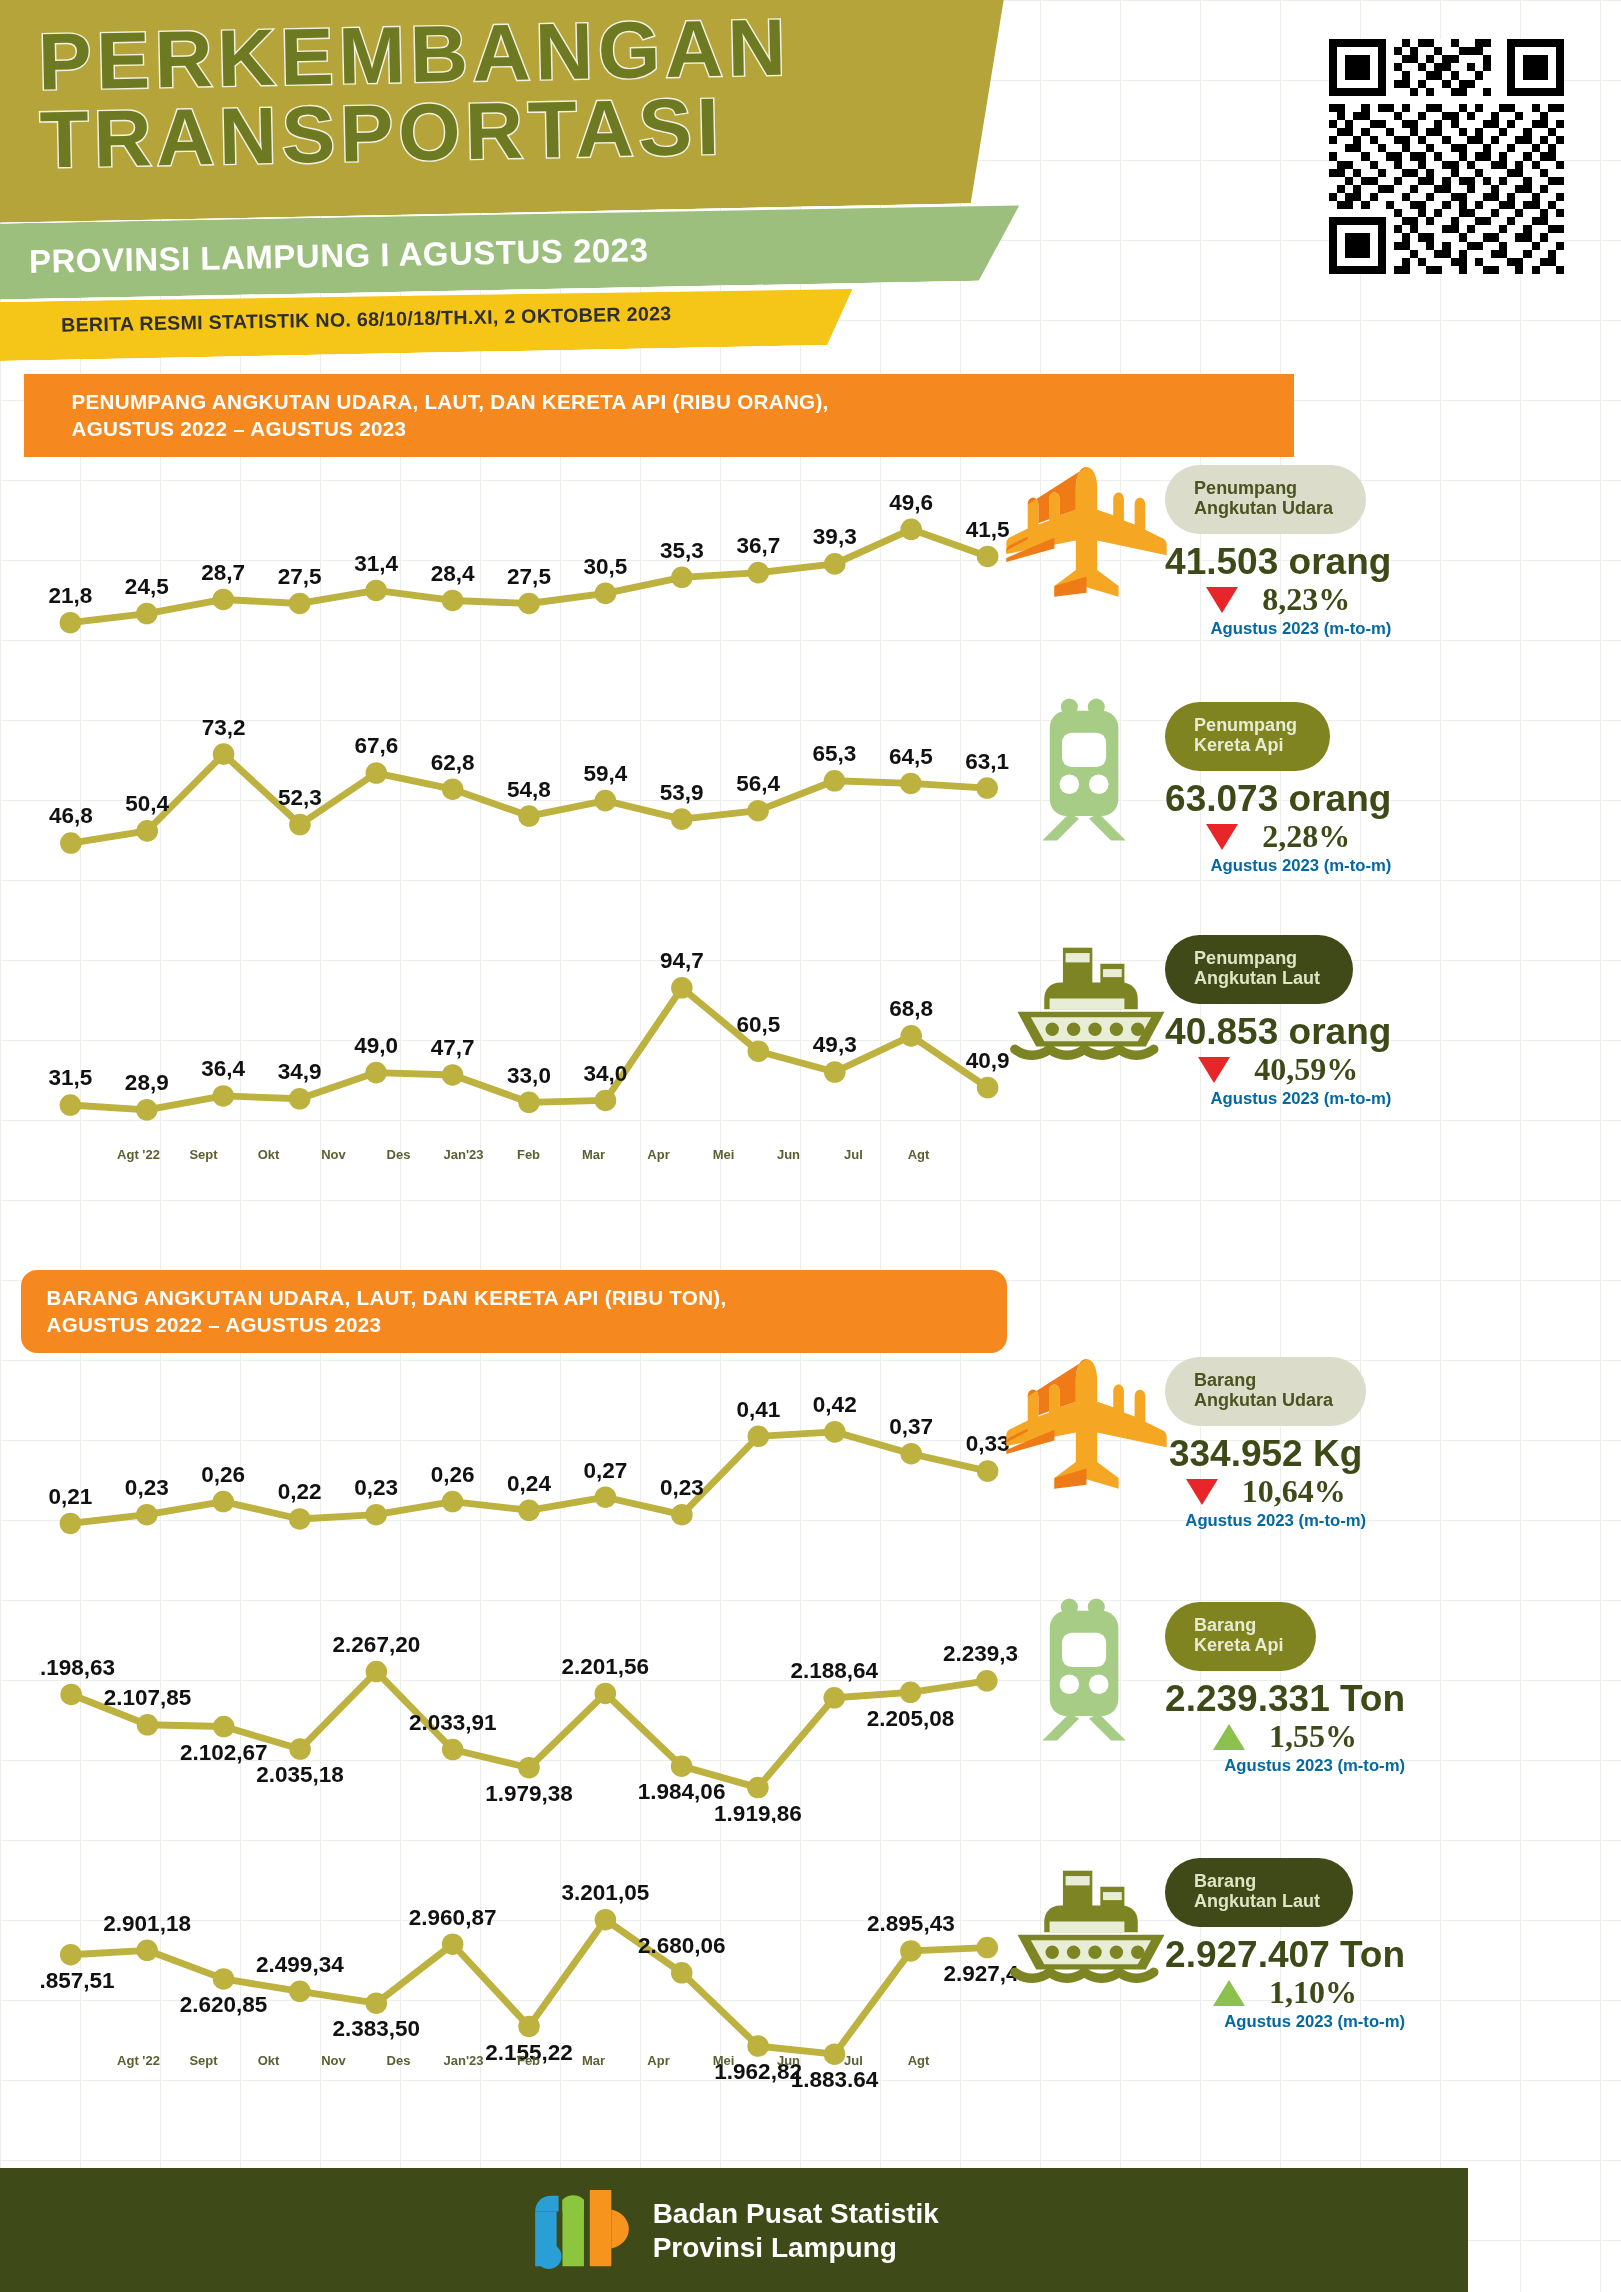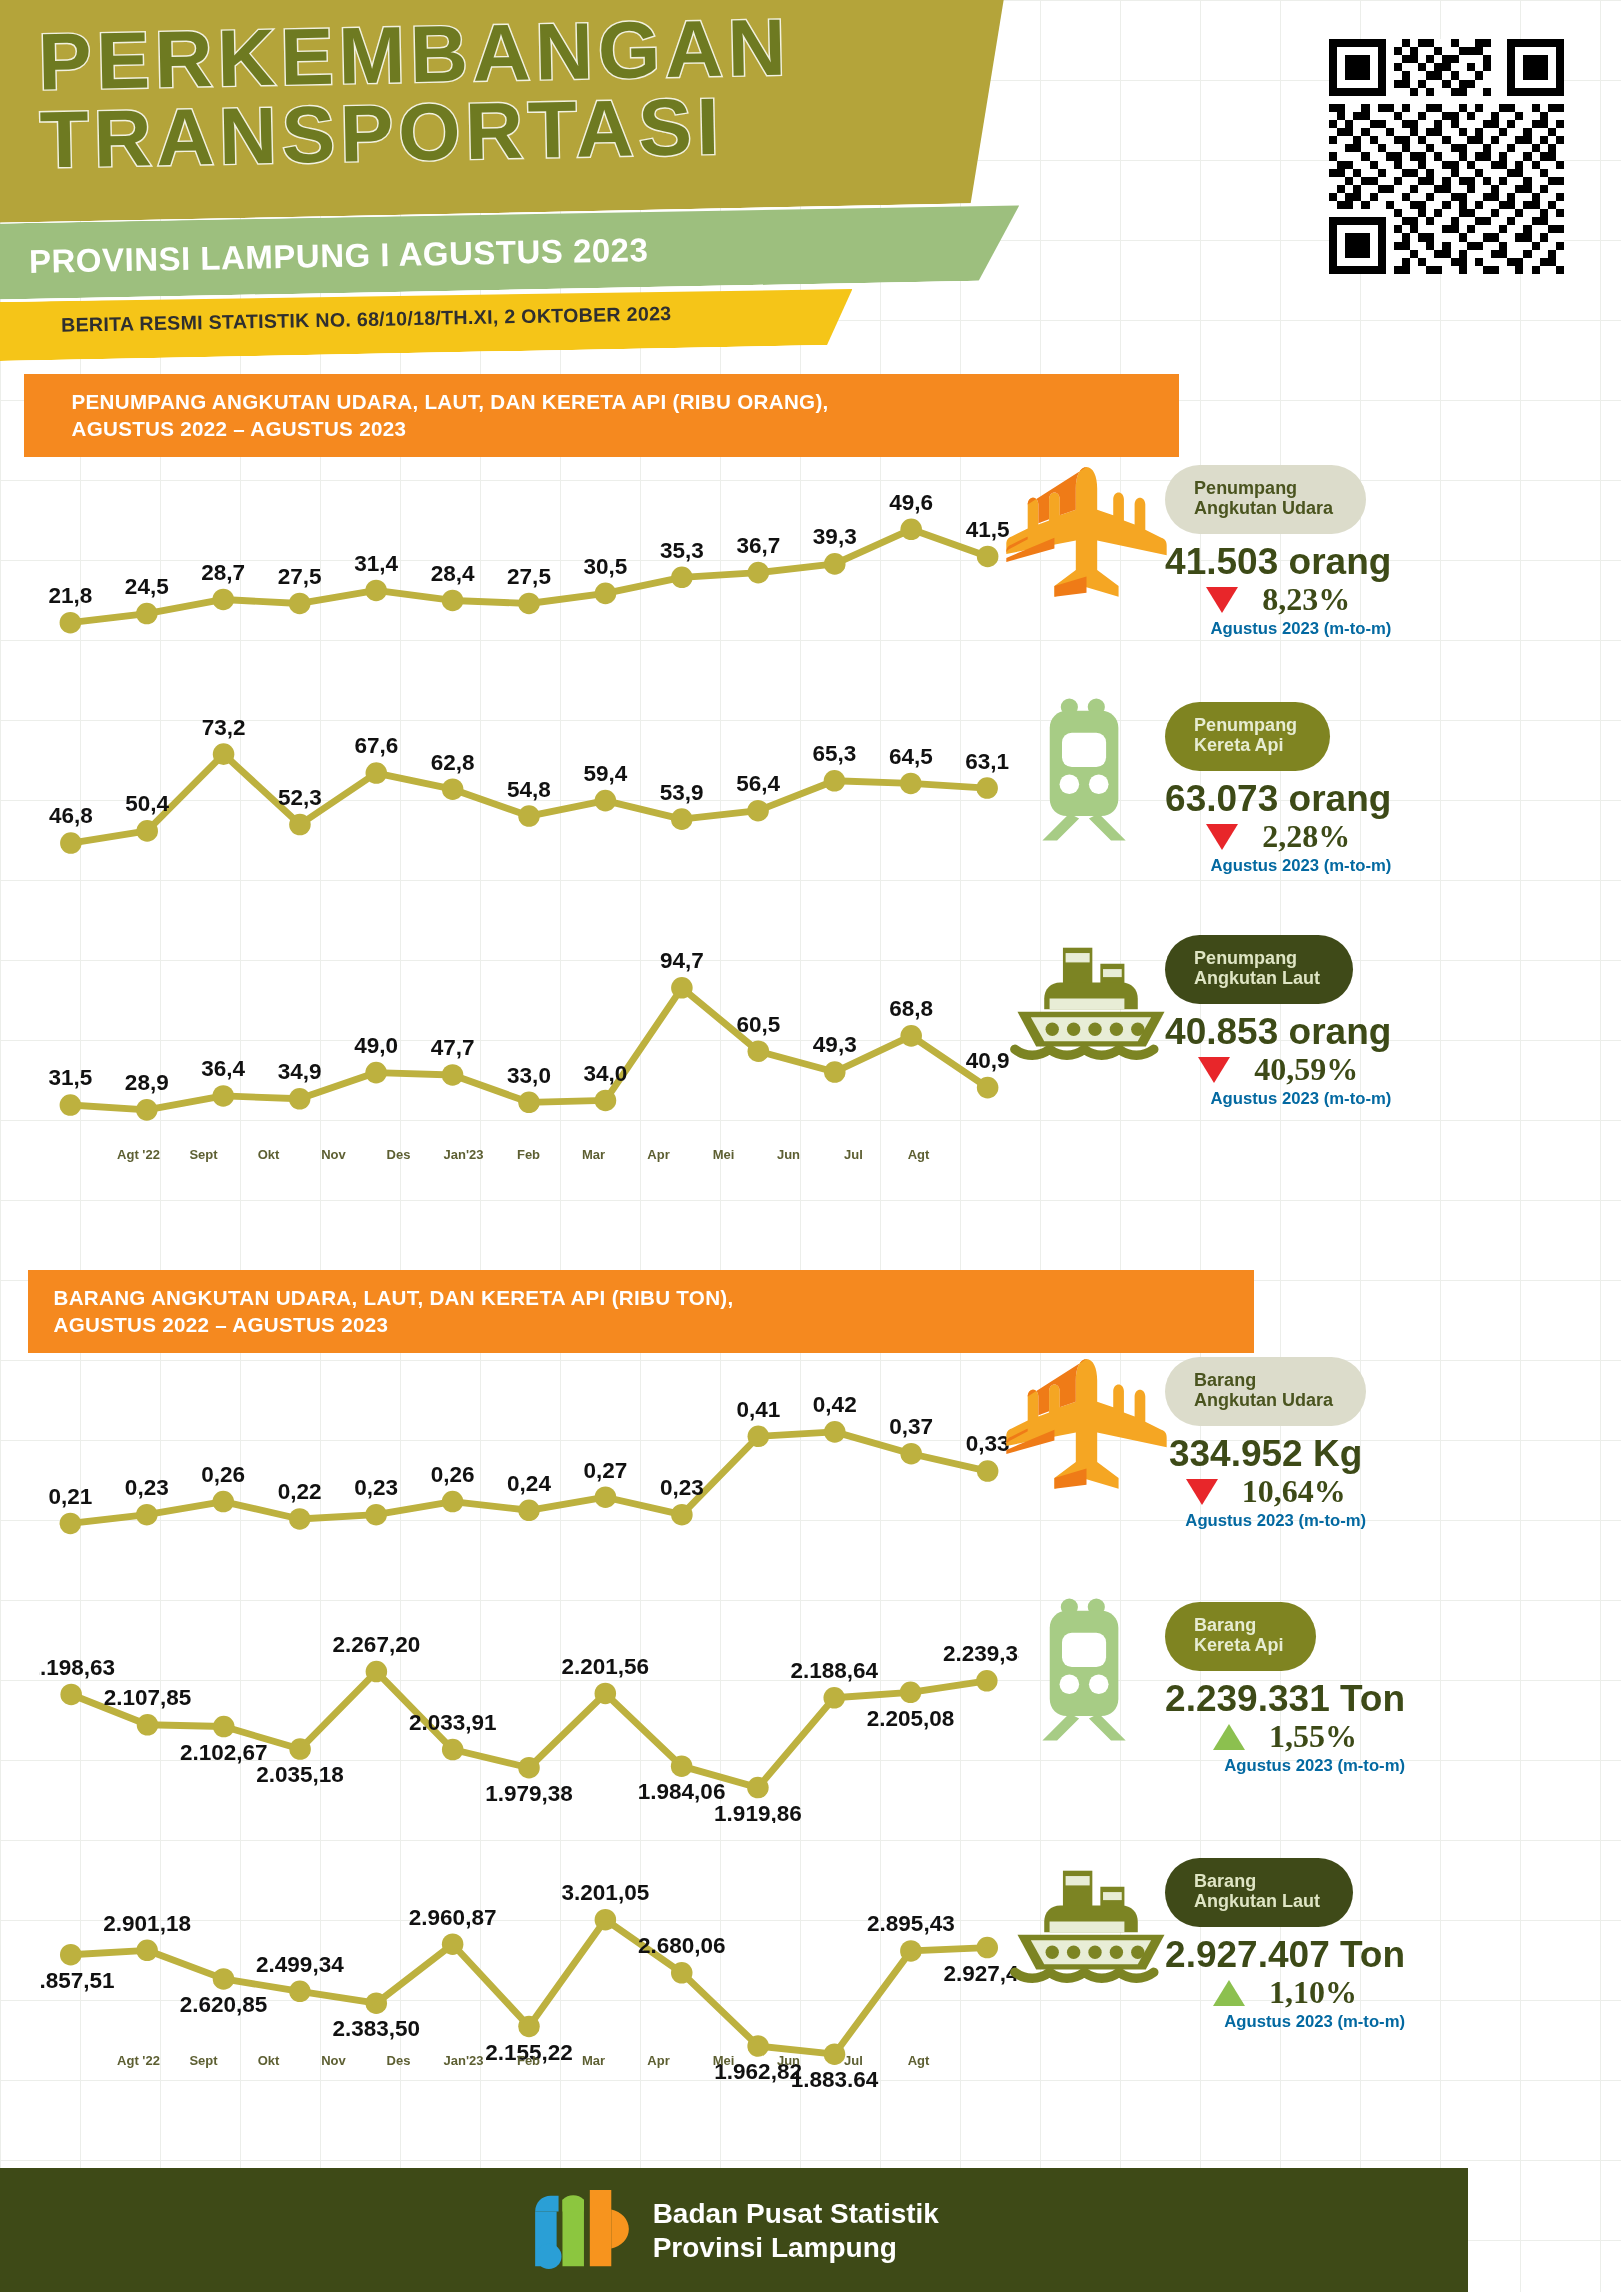--- a/index.html
+++ b/index.html
@@ -357,21 +357,21 @@
       <rect x="8" y="28" width="2" height="1"></rect>
         <rect x="12" y="28" width="2" height="1"></rect>
         <rect x="16" y="28" width="1" height="1"></rect>
         <rect x="19" y="28" width="2" height="1"></rect>
       <rect x="23" y="28" width="1" height="1"></rect>
         <rect x="25" y="28" width="1" height="1"></rect>
         <rect x="28" y="28" width="1" height="1"></rect>
     </g>
   </svg>
 
-  <div class="secbar" style="left:23.5px; top:374px; width:1155px;padding-left:48px;">
+  <div class="secbar" style="left:23.5px; top:374px; width:1270px;padding-left:48px;">
     <span style="white-space:pre-line;">PENUMPANG ANGKUTAN UDARA, LAUT, DAN KERETA API (RIBU ORANG),
 AGUSTUS 2022 – AGUSTUS 2023</span>
   </div>
 
   <div class="chartwrap" style="left:39px; top:461px; width:980px; height:196px;">
     <svg class="chart-svg" width="980" height="196" viewBox="0 0 1000 200">
       <polyline id="ln-0" fill="none" stroke="#bdb13f" stroke-width="7" stroke-linejoin="round" stroke-linecap="round" points="32.0,165.0 110.0,155.7 188.0,141.3 266.0,145.4 344.0,132.1 422.0,142.3 500.0,145.4 578.0,135.1 656.0,118.7 734.0,113.9 812.0,105.0 890.0,69.7 968.0,97.4"></polyline>
       <g id="pt-0">
           <circle cx="32.0" cy="165.0" r="11" fill="#bdb13f"></circle>
           <circle cx="110.0" cy="155.7" r="11" fill="#bdb13f"></circle>
@@ -564,21 +564,21 @@
 Angkutan Laut</div>
       <div class="bignum">40.853 orang</div>
       <div class="pctrow">
         <div class="arrow-dn"></div>
         <div class="pct">40,59%</div>
       </div>
       <div class="mtom">Agustus 2023 (m-to-m)</div>
     </div>
   </div>
 
-  <div class="secbar" style="left:28px; top:1270px; width:1226px;">
+  <div class="secbar" style="left:21px; top:1270px; width:986px;border-radius:16px;">
     <span style="white-space:pre-line;">BARANG ANGKUTAN UDARA, LAUT, DAN KERETA API (RIBU TON),
 AGUSTUS 2022 – AGUSTUS 2023</span>
   </div>
 
   <div class="chartwrap" style="left:39px; top:1362px; width:980px; height:196px;">
     <svg class="chart-svg" width="980" height="196" viewBox="0 0 1000 200">
       <polyline id="ln-3" fill="none" stroke="#bdb13f" stroke-width="7" stroke-linejoin="round" stroke-linecap="round" points="32.0,164.7 110.0,155.8 188.0,142.4 266.0,160.2 344.0,155.8 422.0,142.4 500.0,151.3 578.0,138.0 656.0,155.8 734.0,75.8 812.0,71.3 890.0,93.6 968.0,111.3"></polyline>
       <g id="pt-3">
           <circle cx="32.0" cy="164.7" r="11" fill="#bdb13f"></circle>
           <circle cx="110.0" cy="155.8" r="11" fill="#bdb13f"></circle>

